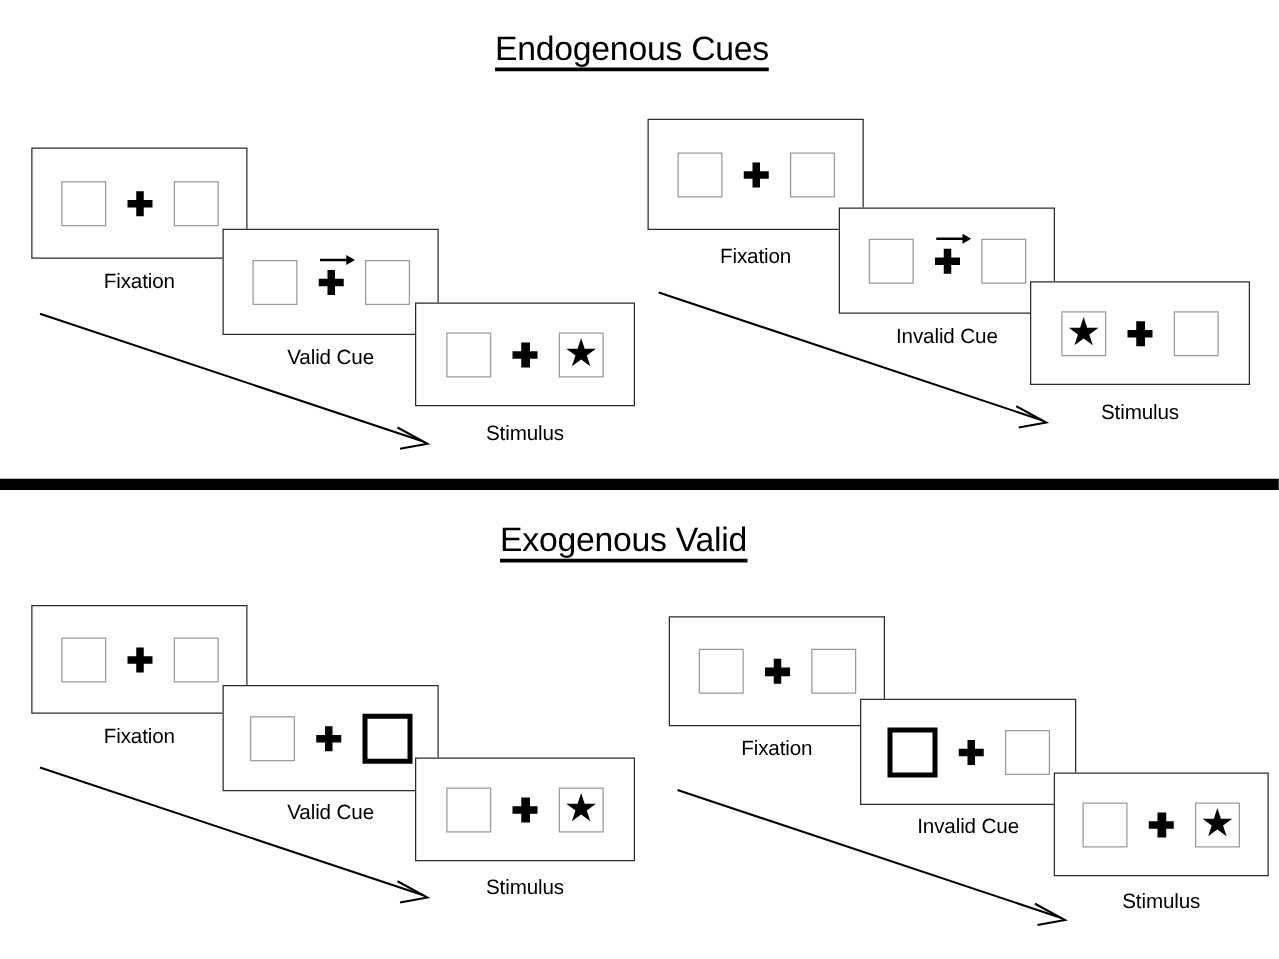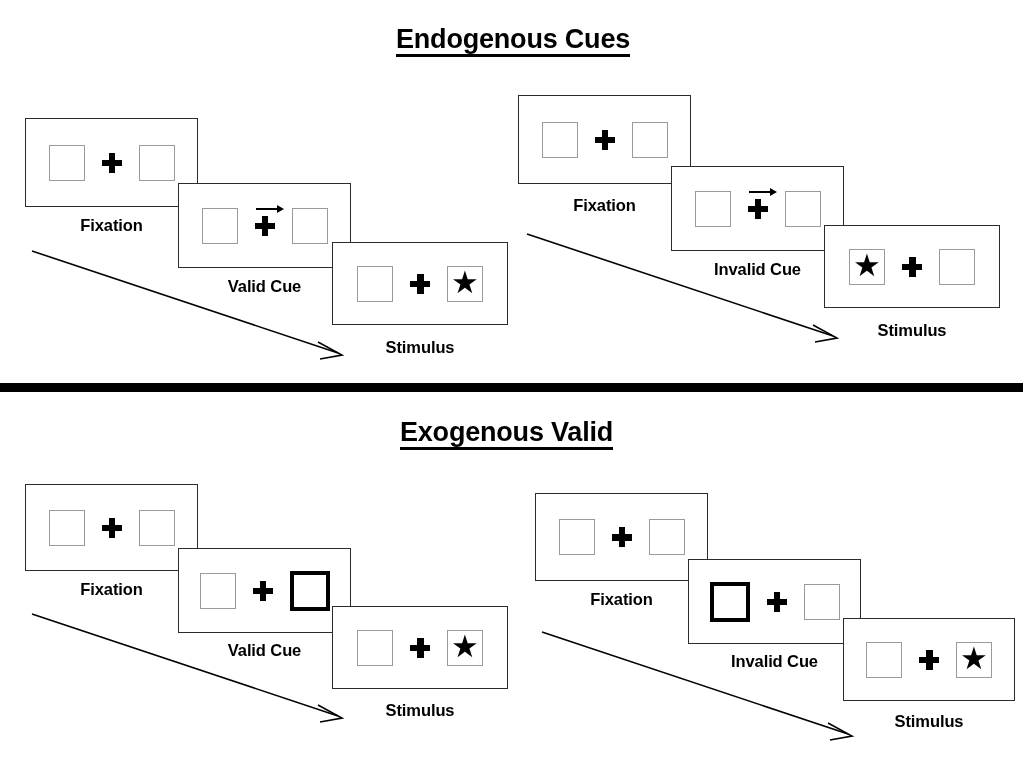--- a/index.html
+++ b/index.html
@@ -12,21 +12,21 @@
     height: 767px;
     position: relative;
     overflow: hidden;
     font-family: "Liberation Sans", sans-serif;
     color: #000000;
   }
 
   .section-title {
     position: absolute;
     font-size: 27px;
-    font-weight: bold;
+    font-weight: normal;
     letter-spacing: -0.2px;
     text-align: center;
     white-space: nowrap;
     border-bottom: 3px solid #000;
     padding-bottom: 1px;
     line-height: 1.05;
   }
 
   .divider-bar {
     position: absolute;
@@ -110,21 +110,21 @@
     left: 0px;
     width: 30px;
     height: 12px;
     overflow: visible;
   }
 
   
   .panel-label {
     position: absolute;
     font-size: 16.5px;
-    font-weight: bold;
+    font-weight: normal;
     white-space: nowrap;
     text-align: center;
     z-index: 4;
     letter-spacing: -0.1px;
   }
 
   
   .flow-arrow {
     position: absolute;
     z-index: 1;

